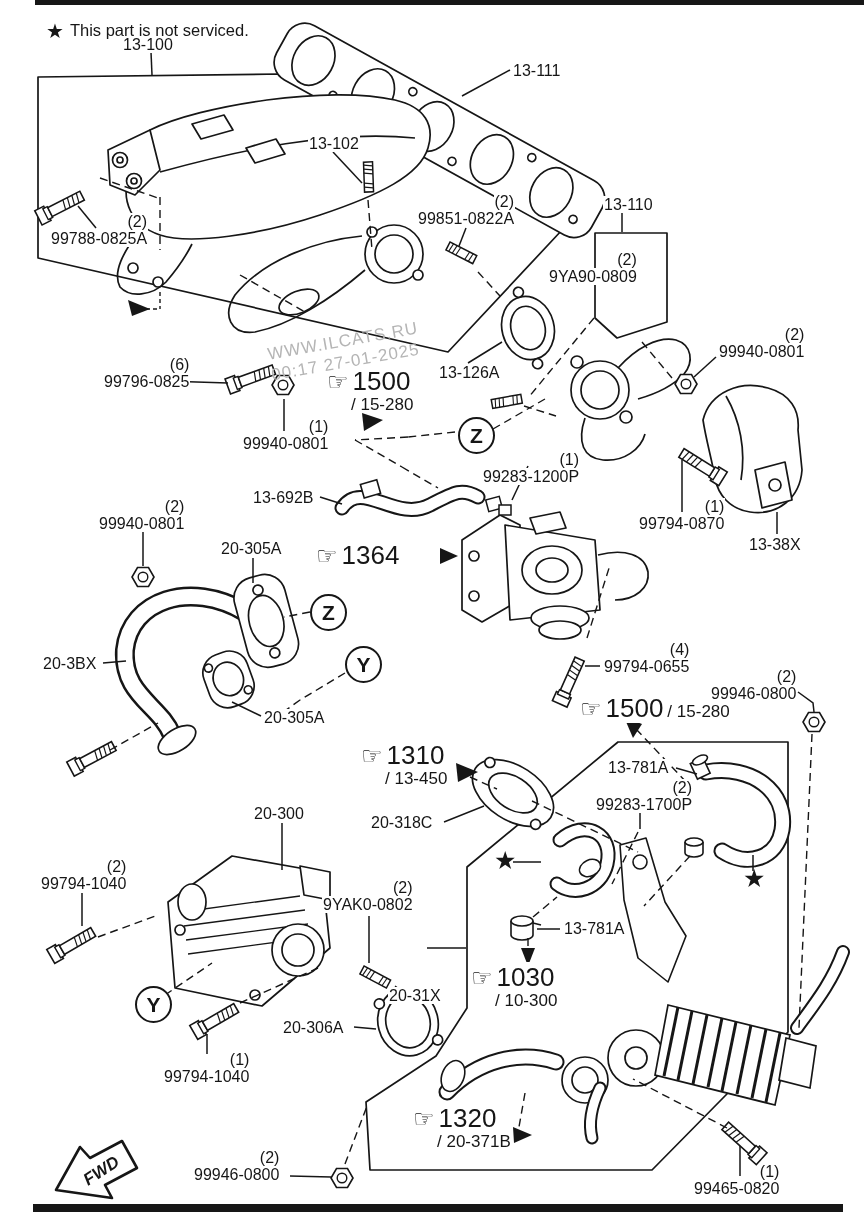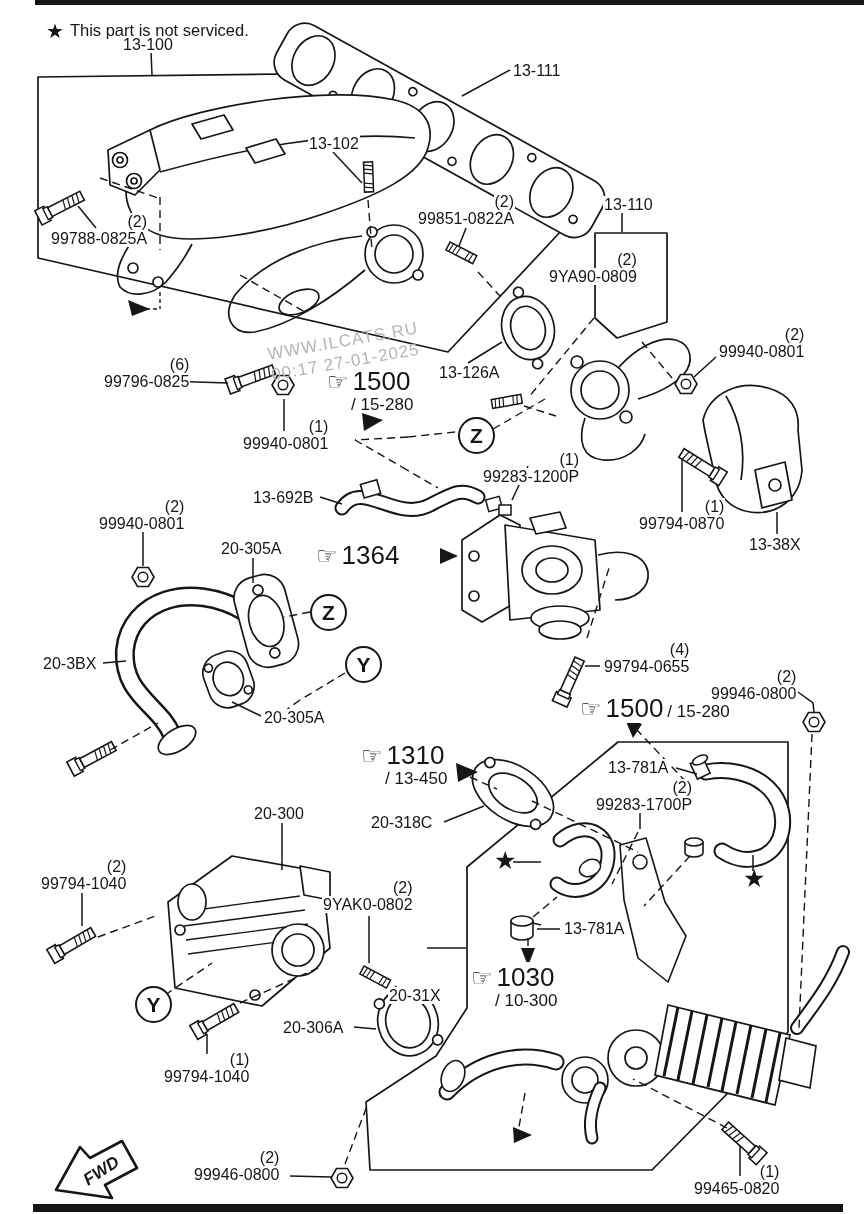--- a/index.html
+++ b/index.html
@@ -516,20 +516,24 @@
 
     </div>
     <div class="ref" style="left: 361px; top: 743px;">
       <div><span class="hand">☞</span><span class="num">1310</span></div>
       <div class="code-below">/ 13-450</div>
     </div>
     <div class="ref" style="left: 471px; top: 965px;">
       <div><span class="hand">☞</span><span class="num">1030</span></div>
       <div class="code-below">/ 10-300</div>
     </div>
+    <div class="ref" style="left: 413px; top: 1106px;">
+      <div><span class="hand">☞</span><span class="num">1320</span></div>
+      <div class="code-below">/ 20-371B</div>
+    </div>
 
   <div class="marker" style="left: 458px; top: 417px;">Z</div>
     <div class="marker" style="left: 310px; top: 594px;">Z</div>
     <div class="marker" style="left: 345px; top: 646px;">Y</div>
     <div class="marker" style="left: 135px; top: 986px;">Y</div>
 
   <div class="starglyph" style="left: 494px; top: 848px;">★</div>
     <div class="starglyph" style="left: 743px; top: 866px;">★</div>
 
 </div>

